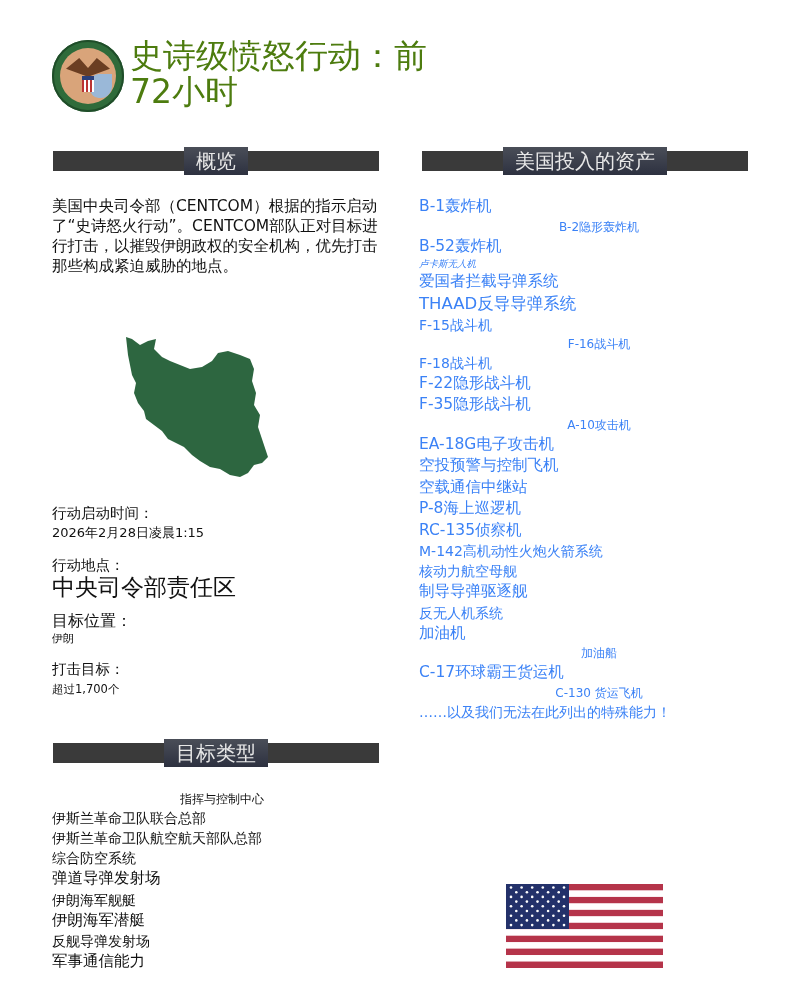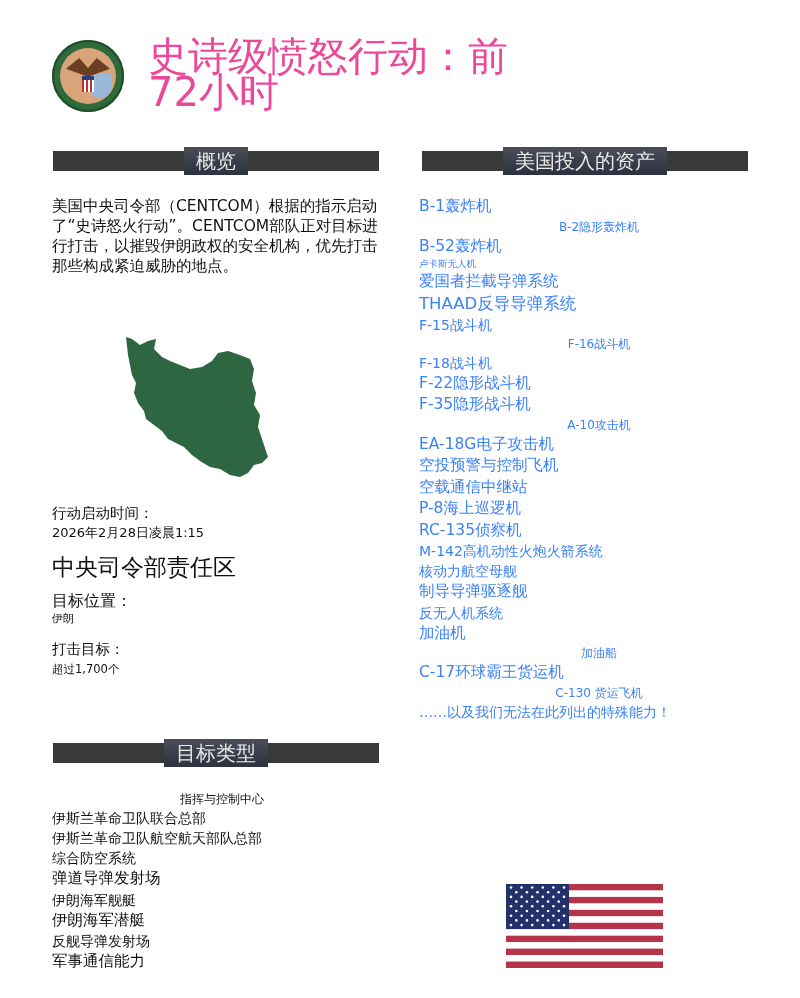--- a/index.html
+++ b/index.html
@@ -6,21 +6,21 @@
   html, body { width: 800px; height: 998px; background: #ffffff; overflow: hidden; }
   body { font-family: "DejaVu Sans", "Liberation Sans", sans-serif; color: #111; position: relative; }
 
   .header { position: absolute; left: 52px; top: 38px; display: flex; align-items: flex-start; }
   .seal { width: 72px; height: 72px; border-radius: 50%; background: #2f6b3a; position: relative; margin-top: 2px; flex: none; }
   .seal-inner { position: absolute; left: 8px; top: 8px; width: 56px; height: 56px; border-radius: 50%; background: #d9a47a; overflow: hidden; }
   .seal-inner .sky { position: absolute; right: 4px; bottom: 6px; width: 22px; height: 24px; background: #9ab8d8; border-radius: 40% 0 50% 40%; }
   .seal-inner .eagle { position: absolute; left: 6px; top: 10px; width: 44px; height: 18px; background: #6b3e22; clip-path: polygon(0 60%, 30% 0, 50% 55%, 70% 0, 100% 60%, 55% 100%, 45% 100%); }
   .seal-inner .shield { position: absolute; left: 22px; top: 28px; width: 12px; height: 16px; background: repeating-linear-gradient(90deg, #b33 0 2px, #fff 2px 4px); border-top: 4px solid #2a3f7a; }
   .seal-ring-text { position: absolute; inset: 0; border-radius: 50%; border: 2px solid #1f4d29; }
-  .title { margin-left: 24px; font-size: 40px; line-height: 36px; color: #ec4899; width: 360px; font-weight: 400; }
+  .title { margin-left: 6px; font-size: 33px; line-height: 36px; color: #4d7c0f; width: 360px; font-weight: 400; }
 
   .section-bar { position: absolute; height: 20px; background: #3a3a3a; display: flex; align-items: center; justify-content: center; }
   .section-bar .label-box { background: linear-gradient(180deg, #4a4e58 0%, #2d3140 100%); padding: 0 12px; height: 28px; display: flex; align-items: center; }
   .section-bar span.label { color: #e8e8e8; font-size: 20px; line-height: 28px; }
   #bar-overview { left: 53px; top: 151px; width: 326px; }
   #bar-assets { left: 422px; top: 151px; width: 326px; }
   #bar-targets { left: 53px; top: 743px; width: 326px; }
 
   .overview-text { position: absolute; left: 52px; top: 196px; width: 330px; font-size: 15.5px; line-height: 20px; color: #111; }
 
@@ -28,21 +28,21 @@
 
   .facts { position: absolute; left: 52px; top: 503px; width: 300px; }
   .fact { margin-bottom: 12px; }
   .fact .k { font-size: 14.5px; line-height: 20px; }
   .fact .v { font-size: 13px; line-height: 20px; }
   .fact .v.big { font-size: 23px; line-height: 24px; }
   .fact .v.tiny { font-size: 11px; line-height: 16px; }
 
   .assets { position: absolute; left: 419px; top: 196px; width: 360px; list-style: none; }
   .assets li { white-space: nowrap; color: #3b82f6; }
-  .s-xs { font-size: 9.5px; line-height: 14px; }
+  .s-xs { font-size: 9.5px; line-height: 14px; font-style: italic; }
   .s-s  { font-size: 12px; line-height: 18px; text-align: center; }
   .s-m  { font-size: 14px; line-height: 20px; }
   .s-l  { font-size: 15.5px; line-height: 21.5px; }
   .s-xl { font-size: 16.5px; line-height: 22px; }
 
   .targets { position: absolute; left: 52px; top: 790px; width: 340px; list-style: none; }
   .targets li { white-space: nowrap; color: #111; }
 
   .flag { position: absolute; left: 506px; top: 884px; width: 157px; height: 84px; }
 </style>
@@ -74,20 +74,21 @@
 <svg class="iran-map" viewBox="0 0 146 145">
   <path fill="#2d6640" d="M4,2 L10,4 L18,10 L26,6 L34,4 L32,14 L40,22 L48,26 L58,30 L68,34 L80,32 L90,26 L96,18 L106,16 L118,20 L128,24 L132,34 L130,46 L134,58 L132,70 L138,80 L136,92 L140,104 L144,116 L146,122 L140,128 L132,130 L126,138 L118,142 L108,140 L98,134 L88,132 L78,126 L70,120 L62,112 L54,108 L46,104 L40,96 L32,90 L24,84 L22,76 L16,68 L12,58 L14,48 L10,40 L8,30 L6,20 Z"></path>
 </svg>
 
 <div class="facts">
   <div class="fact">
     <div class="k">行动启动时间：</div>
     <div class="v">2026年2月28日凌晨1:15</div>
   </div>
   <div class="fact">
+    <div class="k">行动地点：</div>
     <div class="v big">中央司令部责任区</div>
   </div>
   <div class="fact">
     <div class="k" style="font-size:16px;">目标位置：</div>
     <div class="v tiny">伊朗</div>
   </div>
   <div class="fact">
     <div class="k">打击目标：</div>
     <div class="v" style="font-size:11.5px;">超过1,700个</div>
   </div>

